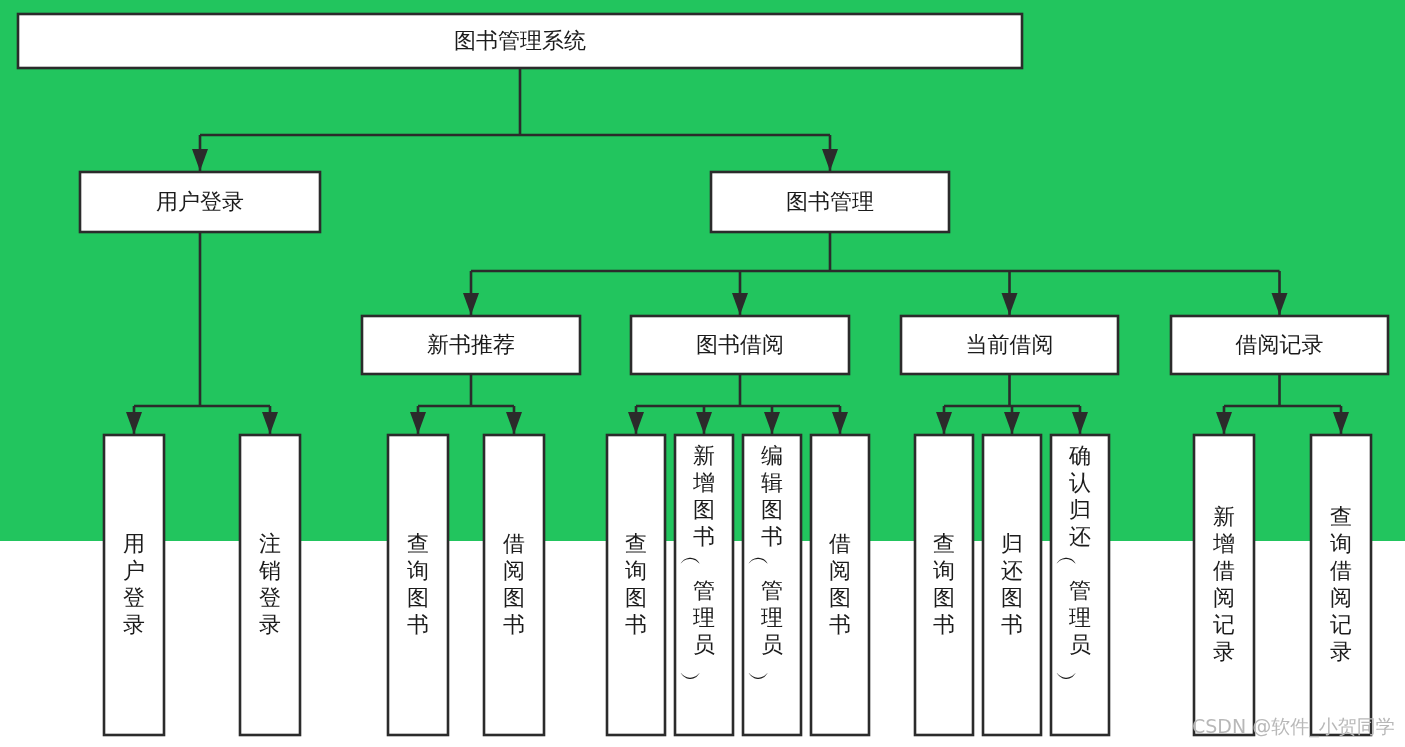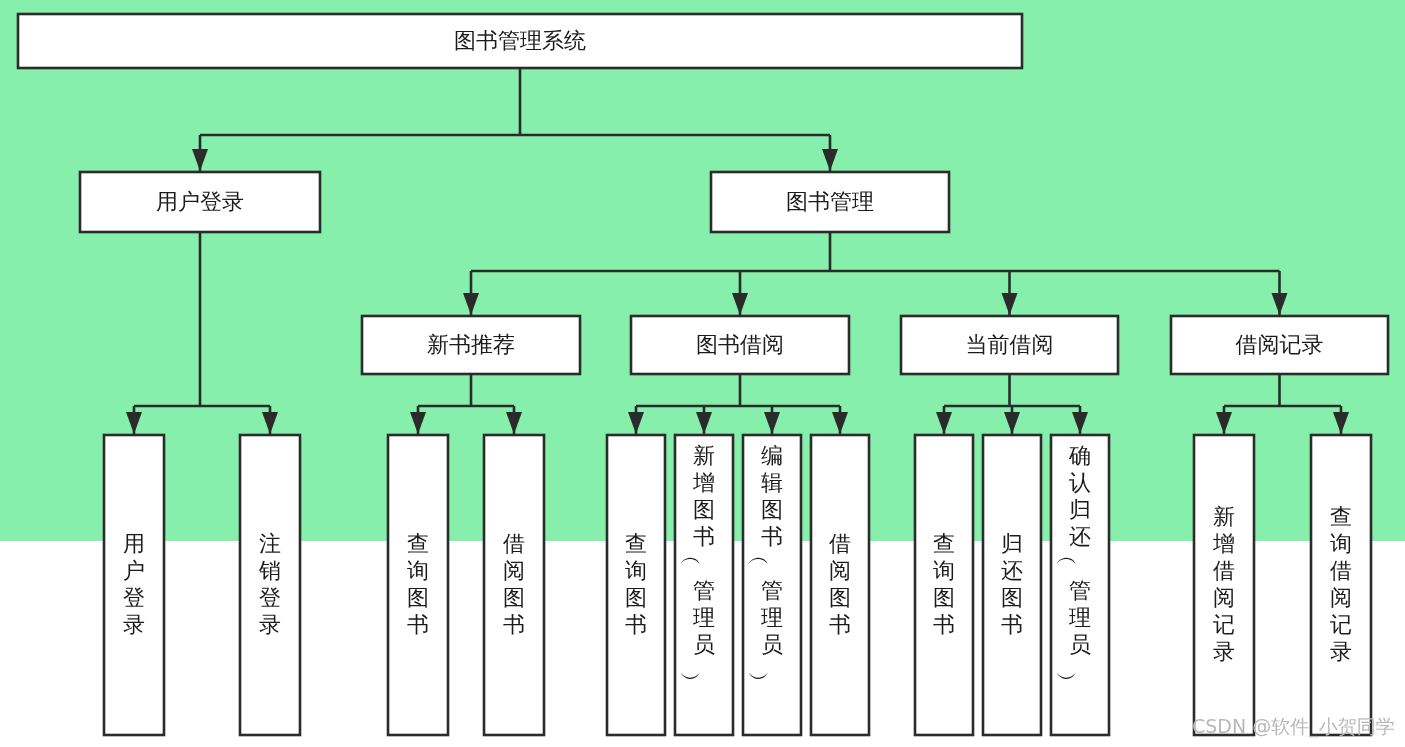--- a/index.html
+++ b/index.html
@@ -12,21 +12,21 @@
     font-family: "DejaVu Sans", "Liberation Sans", sans-serif;
     width: 1405px;
     height: 747px;
     overflow: hidden;
     position: relative;
   }
   #diagram-root {
     position: relative;
     width: 1405px;
     height: 541px;
-    background: #86efac;
+    background: #22c55e;
   }
   svg#flowchart {
     display: block;
     width: 1405px;
     height: 747px;
   }
   .node-box {
     fill: #ffffff;
     stroke: #2b2b2b;
     stroke-width: 2.6;

